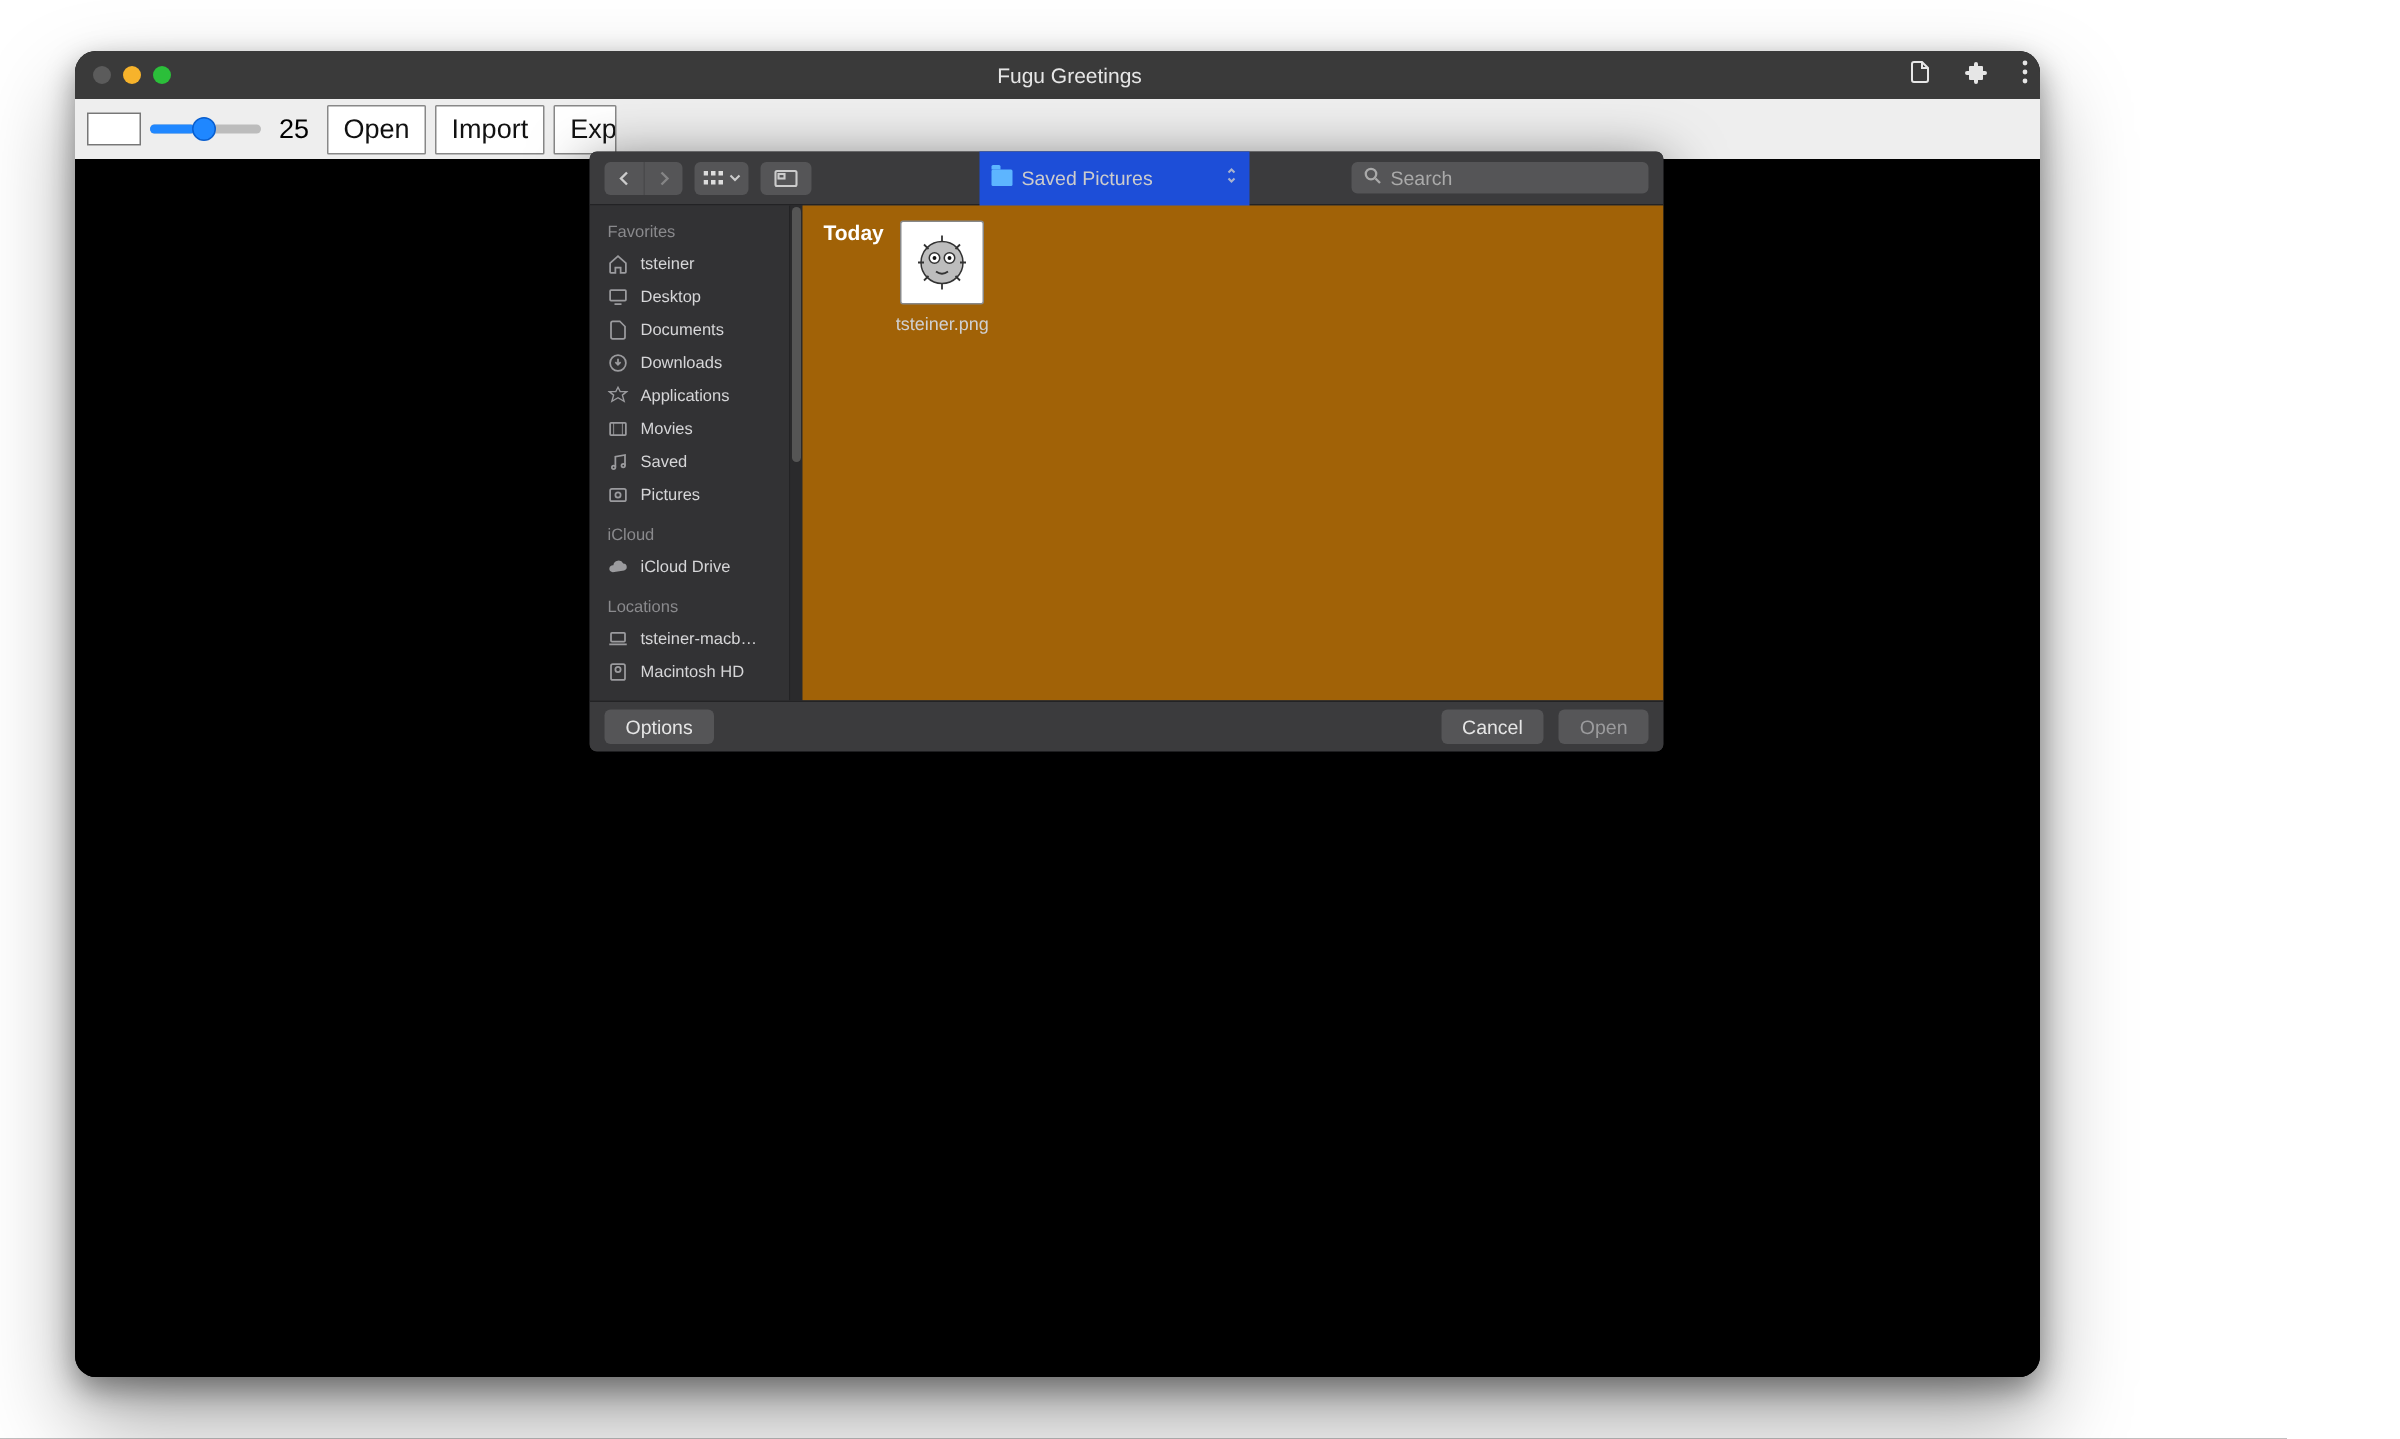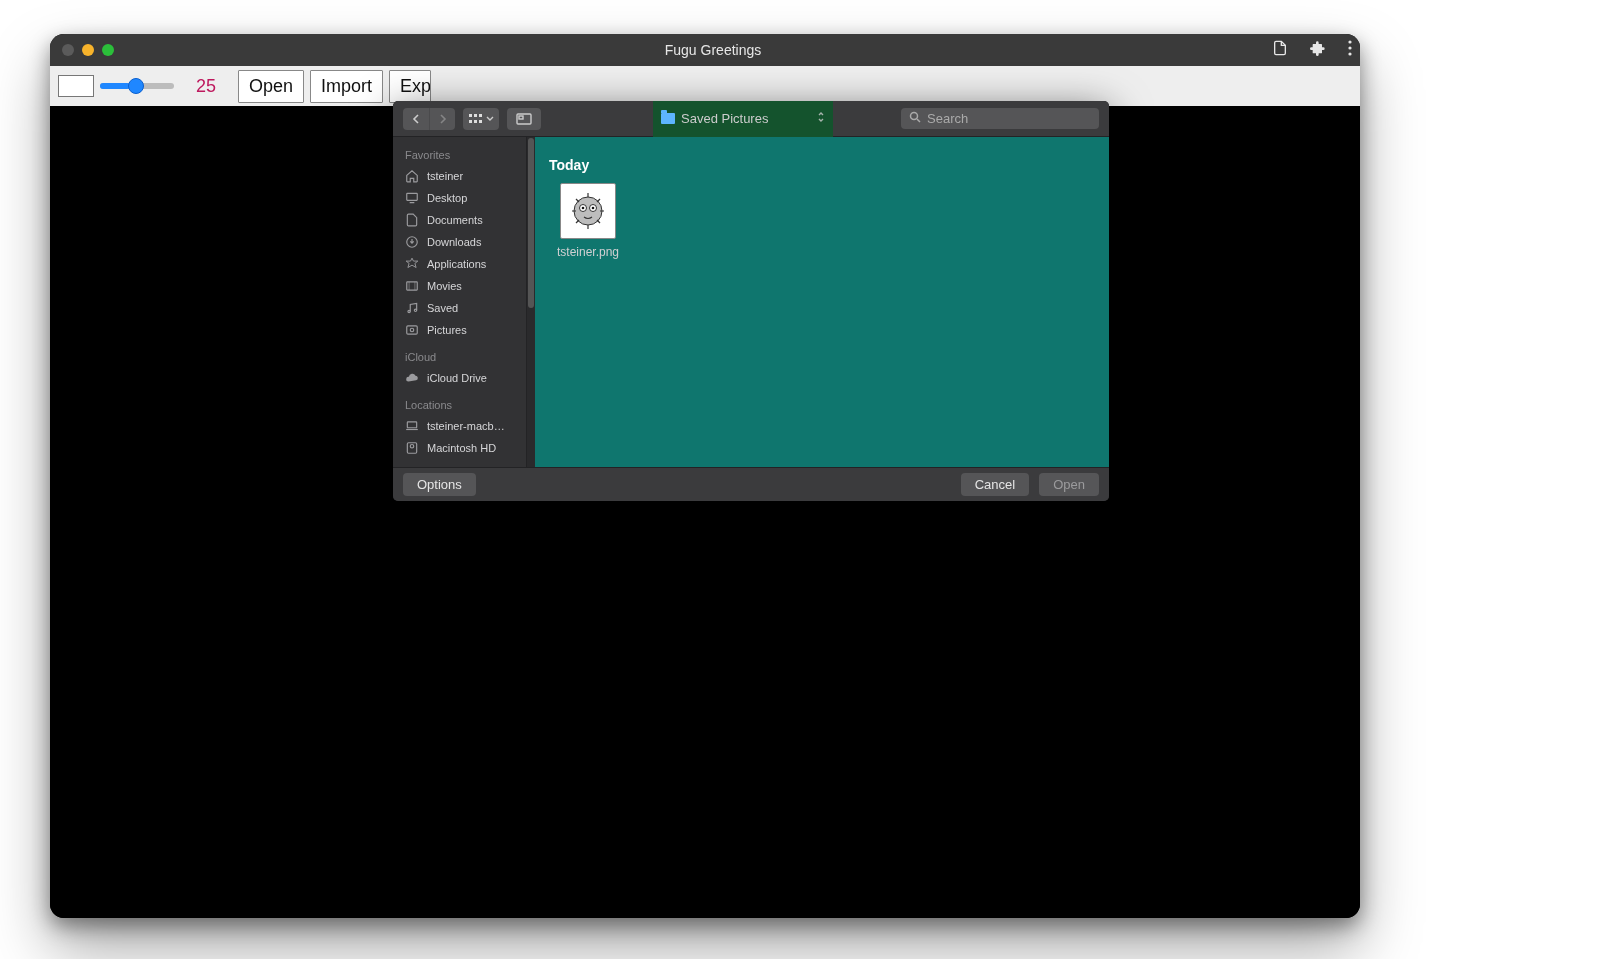--- a/index.html
+++ b/index.html
@@ -58,21 +58,21 @@
     position: relative; width: 74px; height: 6px; background: #bcbcbc; border-radius: 3px;
   }
   .slider::before {
     content:''; position:absolute; left:0; width:40%; height:100%;
     background:#1f87ff; border-radius:3px;
   }
   .slider-thumb {
     position:absolute; left:38%; top:-5px; width:16px; height:16px; border-radius:50%;
     background:#1f87ff; border:1px solid #0a5fcf;
   }
-  .slider-value { font-size:18px; color:#be185d; margin: 0 16px; }
+  .slider-value { font-size:18px; color:#000000; margin: 0 6px; }
   .tb-btn {
     font-size:18px; color:#111; background:#fff; border:1px solid #888;
     padding: 5px 10px; border-radius:1px;
   }
   .canvas-area { flex:1; background:#000; }
 
   .picker {
     position: absolute;
     left: 343px; top: 67px;
     width: 716px; height: 400px;
@@ -94,21 +94,21 @@
   .seg button {
     width: 26px; height: 22px; background: transparent; border:none; color:#ccc;
     display:flex; align-items:center; justify-content:center;
   }
   .seg button + button { border-left: 1px solid #3b3b3d; }
   .view-seg .view-btn { width: 36px; }
   .group-seg .group-btn { width: 34px; }
   .loc-dd {
     margin-left: auto;
     display:flex; align-items:center; gap:6px;
-    background:#14532d; border-radius:4px; padding: 17px 8px;
+    background:#1d4ed8; border-radius:4px; padding: 17px 8px;
     width: 180px;
   }
   .folder-icon { width:14px; height:11px; background:#5db5ff; border-radius:1px; position:relative; }
   .folder-icon::before{content:'';position:absolute;top:-3px;left:0;width:6px;height:3px;background:#5db5ff;border-radius:1px 1px 0 0;}
   .loc-dd .chev { margin-left:auto; opacity:.8; }
   .search {
     display:flex; align-items:center; gap:6px;
     background:#555557; border-radius:4px; padding: 3px 8px;
     width: 198px; margin-left: 60px;
   }
@@ -133,22 +133,22 @@
     color:#d6d6d8; font-size:11px; white-space:nowrap; overflow:hidden; text-overflow:ellipsis;
   }
   .sb-item svg { fill:#9b9b9e; flex:0 0 auto; }
   .sb-scroll {
     width: 8px; background:#2a2a2c;
   }
   .sb-scroll .thumb{
     width:6px; margin:1px; height:170px; background:#555; border-radius:3px;
   }
   .content {
-    flex:1; background:#0f766e; padding: 20px 14px; overflow:auto;
-    display:flex; flex-direction:column;
+    flex:1; background:#a16207; padding: 10px 14px; overflow:auto;
+    display:flex; flex-direction:row;
   }
   .section-label {
     color:#fff; font-weight:700; font-size:14px; margin-bottom: 10px;
   }
   .file-grid { display:flex; flex-wrap:wrap; gap: 20px; }
   .file-item { width: 78px; display:flex; flex-direction:column; align-items:center; gap:6px; }
   .thumb-frame {
     width:56px; height:56px; background:#fff; border:1px solid #888; border-radius:2px;
     display:flex; align-items:center; justify-content:center;
   }

